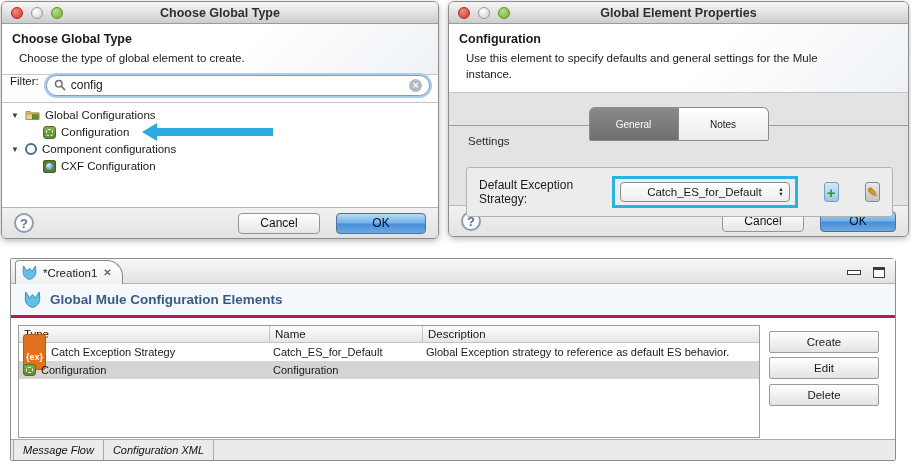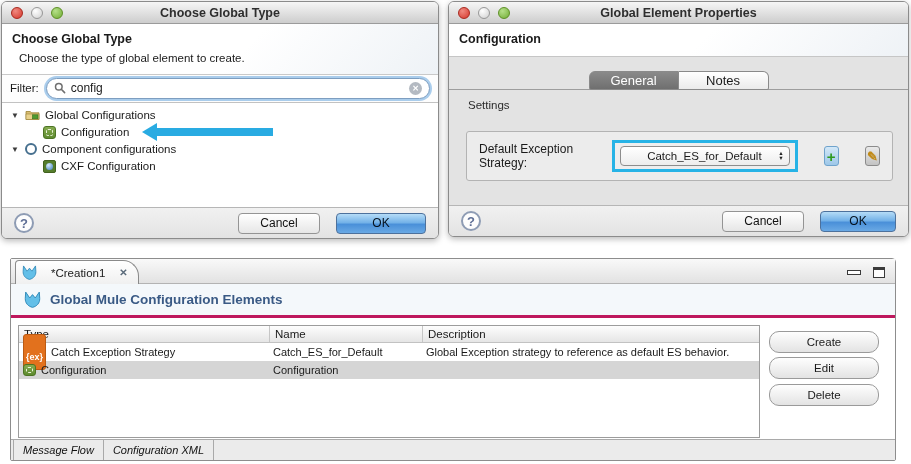--- a/index.html
+++ b/index.html
@@ -30,21 +30,21 @@
   .spacer { flex:1; }
   .mbtn { height:21px; border:1px solid #949494; border-radius:4px; font-size:12px;
           background:linear-gradient(#ffffff,#e6e6e6); display:grid; place-items:center; color:#111; }
   .mbtn.cancel { width:82px; }
   .mbtn.ok { width:90px; border-color:#4d719c; color:#06121f;
              background:linear-gradient(#b5dcf7 0%, #74b2e8 45%, #4a90d9 55%, #6aa9e4 100%); }
 
   
   #dlg-choose { left:1px; top:1px; width:438px; height:238px; }
   .filter-row { flex:0 0 29px; border-top:1px solid #c9c9c9; border-bottom:1px solid #c2c2c2;
-                display:flex; align-items:center; gap:7px; padding:0 8px; background:#fdfdfd; }
+                display:flex; align-items:flex-start; gap:7px; padding:0 8px; background:#fdfdfd; }
   .filter-row .flabel { font-size:11.5px; }
   .searchbox { flex:1; height:21px; border-radius:11px; border:1px solid #7e9ec0; background:#fff;
                box-shadow:0 0 0 2px #aacdec; display:flex; align-items:center; gap:5px; padding:0 7px; }
   .searchbox .stext { font-size:12px; }
   .clearbtn { margin-left:auto; width:13px; height:13px; border-radius:50%; background:#b4bac2; color:#fff;
               font-size:8px; line-height:13px; text-align:center; font-weight:bold; }
   .treearea { flex:1; background:#fff; padding-top:4px; }
   .trow { height:17px; display:flex; align-items:center; gap:5px; font-size:11.5px; }
   .trow .twirl { font-size:8px; color:#3c3c3c; width:10px; text-align:center; }
   .indent1 { padding-left:8px; }
@@ -62,21 +62,21 @@
                     border-right:15px solid #29abe2; }
   .callout .abody { width:116px; height:8px; background:#29abe2; }
 
   
   #dlg-props { left:448px; top:1px; width:461px; height:236px; }
   #dlg-props .dlg-head { padding-bottom:10px; border-bottom:1px solid #c6c6c6; }
   #dlg-props .h-sub { max-width:395px; }
   .graybody { flex:1; background:#e3e3e3; position:relative; }
   .tabline { position:absolute; left:0; right:0; top:32px; border-top:1px solid #9d9d9d; }
   .segtabs { position:absolute; top:14px; left:50%; transform:translateX(-50%); display:flex; }
-  .segtab { width:90px; height:19px; font-size:13px; display:grid; place-items:center; border:1px solid #8a8a8a; }
+  .segtab { width:90px; height:34px; font-size:10px; display:grid; place-items:center; border:1px solid #8a8a8a; }
   .segtab.sel { background:linear-gradient(#8a8a8a,#6f6f6f); color:#fff; border-radius:6px 0 0 2px; }
   .segtab.plain { background:linear-gradient(#ffffff,#ebebeb); border-left:none; border-radius:0 6px 2px 0; }
   .settings-wrap { position:absolute; left:17px; right:15px; top:42px; }
   .settings-label { font-size:11.5px; color:#2c2c2c; margin:0 0 20px 2px; }
   .settings-box { border:1px solid #b3b3b3; border-radius:3px; background:#ececec; height:50px;
                   display:flex; align-items:center; padding:0 12px; gap:26px; }
   .fieldlabel { font-size:12px; }
   .hl-box { border:3px solid #27b3e6; padding:3px 5px; display:flex; align-items:center; background:rgba(255,255,255,.15); }
   .popup { width:170px; height:20px; border:1px solid #8d8d8d; border-radius:4px;
            background:linear-gradient(#ffffff,#ededed); display:flex; align-items:center; padding:0 5px 0 10px; }
@@ -84,21 +84,21 @@
   .popup .arrows { display:flex; flex-direction:column; line-height:5px; font-size:5.5px; color:#222; text-align:center; }
   .sqbtn { width:20px; height:20px; border-radius:3px; display:grid; place-items:center; font-weight:bold; }
   .sqbtn.add { border:1px solid #6fa3cc; background:linear-gradient(#d3e8f8,#9dc7e8); color:#2f9a1f; font-size:15px; }
   .sqbtn.edit { border:1px solid #8b8b8b; background:linear-gradient(#e9e9e9,#c3c3c3); color:#c08a18; font-size:13px; }
 
   
   #editor { position:absolute; left:10px; top:258px; width:886px; height:203px; background:#fff;
             border:1px solid #8d8d8d; border-radius:2px 4px 2px 2px; }
   .etabbar { position:absolute; left:0; right:0; top:0; height:25px;
              background:linear-gradient(#f9f9f9,#e2e2e2); border-bottom:1px solid #b3b3b3; }
-  .etab { position:absolute; left:4px; top:1px; height:24px; display:flex; align-items:center; gap:14px;
+  .etab { position:absolute; left:4px; top:1px; height:24px; display:flex; align-items:center; gap:6px;
           padding:0 10px 0 6px; background:linear-gradient(#ffffff,#f0f0f0); border:1px solid #8a8a8a;
           border-bottom:none; border-radius:4px 16px 0 0; font-size:11.5px; }
   .etab .closex { font-size:10px; font-weight:bold; color:#5a6a7a; }
   .winctl { position:absolute; right:10px; top:8px; display:flex; gap:12px; align-items:center; }
   .ico-min { width:14px; height:5px; border:1px solid #3a3a3a; background:#fdfdfd; }
   .ico-max { width:12px; height:11px; border:1px solid #3a3a3a; border-top-width:3px; background:#fdfdfd; }
   .ehead { position:absolute; left:0; right:0; top:25px; height:34px; background:#f4f8fb;
            border-bottom:3px solid #be185d; display:flex; align-items:center; gap:9px; padding:0 13px; }
   .ehead .etitle { font-size:13.5px; font-weight:bold; color:#3a5a85; }
 
@@ -109,21 +109,21 @@
   .c-type { width:250px; flex:0 0 250px; }
   .c-name { width:153px; flex:0 0 153px; }
   .c-desc { flex:1; min-width:0; }
   .tr { height:18px; display:flex; align-items:center; font-size:11px; }
   .tr.sel { background:#d5d5d5; }
   .td { display:flex; align-items:center; gap:5px; padding-left:4px; white-space:nowrap; overflow:hidden; }
   .ex-badge { font-size:9px; font-weight:bold; color:#fff; background:#e2711d; border:1px solid #bb5a12;
               border-radius:3px; height:13px; line-height:11px; padding:17px 2px; flex:0 0 auto; }
   .tbl-cfg-ico { width:12px; height:12px; }
 
-  .actbtn { position:absolute; left:758px; width:110px; height:22px; border:1px solid #9a9a9a; border-radius:10px;
+  .actbtn { position:absolute; left:758px; width:110px; height:22px; border:1px solid #9a9a9a; border-radius:2px;
             background:linear-gradient(#fefefe,#e3e3e3); font-size:11.5px; display:grid; place-items:center; }
   #act-create { top:72px; } #act-edit { top:98px; } #act-delete { top:125px; }
 
   .btabs { position:absolute; left:0; right:0; bottom:0; height:21px; background:#ebebeb;
            border-top:1px solid #a9a9a9; display:flex; padding-left:2px;font-style:italic; }
   .btab { font-size:11px; padding:0 9px; display:flex; align-items:center; border-right:1px solid #a9a9a9; color:#111; }
   .btab:first-child { border-left:1px solid #a9a9a9; }
   .btab.active { background:#fff; font-weight:bold; position:relative; margin-top:-1px; border-left:1px solid #a9a9a9; }
 
   svg { display:block; }
@@ -206,20 +206,21 @@
       <div class="lights">
         <span class="light red"></span>
         <span class="light mid"></span>
         <span class="light green"></span>
       </div>
       <span class="wtitle">Global Element Properties</span>
     </div>
 
     <div class="dlg-head">
       <div class="h-title">Configuration</div>
+      <div class="h-sub">Use this element to specify defaults and general settings for the Mule instance.</div>
     </div>
 
     <div class="graybody">
       <div class="tabline"></div>
       <div class="segtabs">
         <span class="segtab sel">General</span>
         <span class="segtab plain">Notes</span>
       </div>
       <div class="settings-wrap">
         <div class="settings-label">Settings</div>

